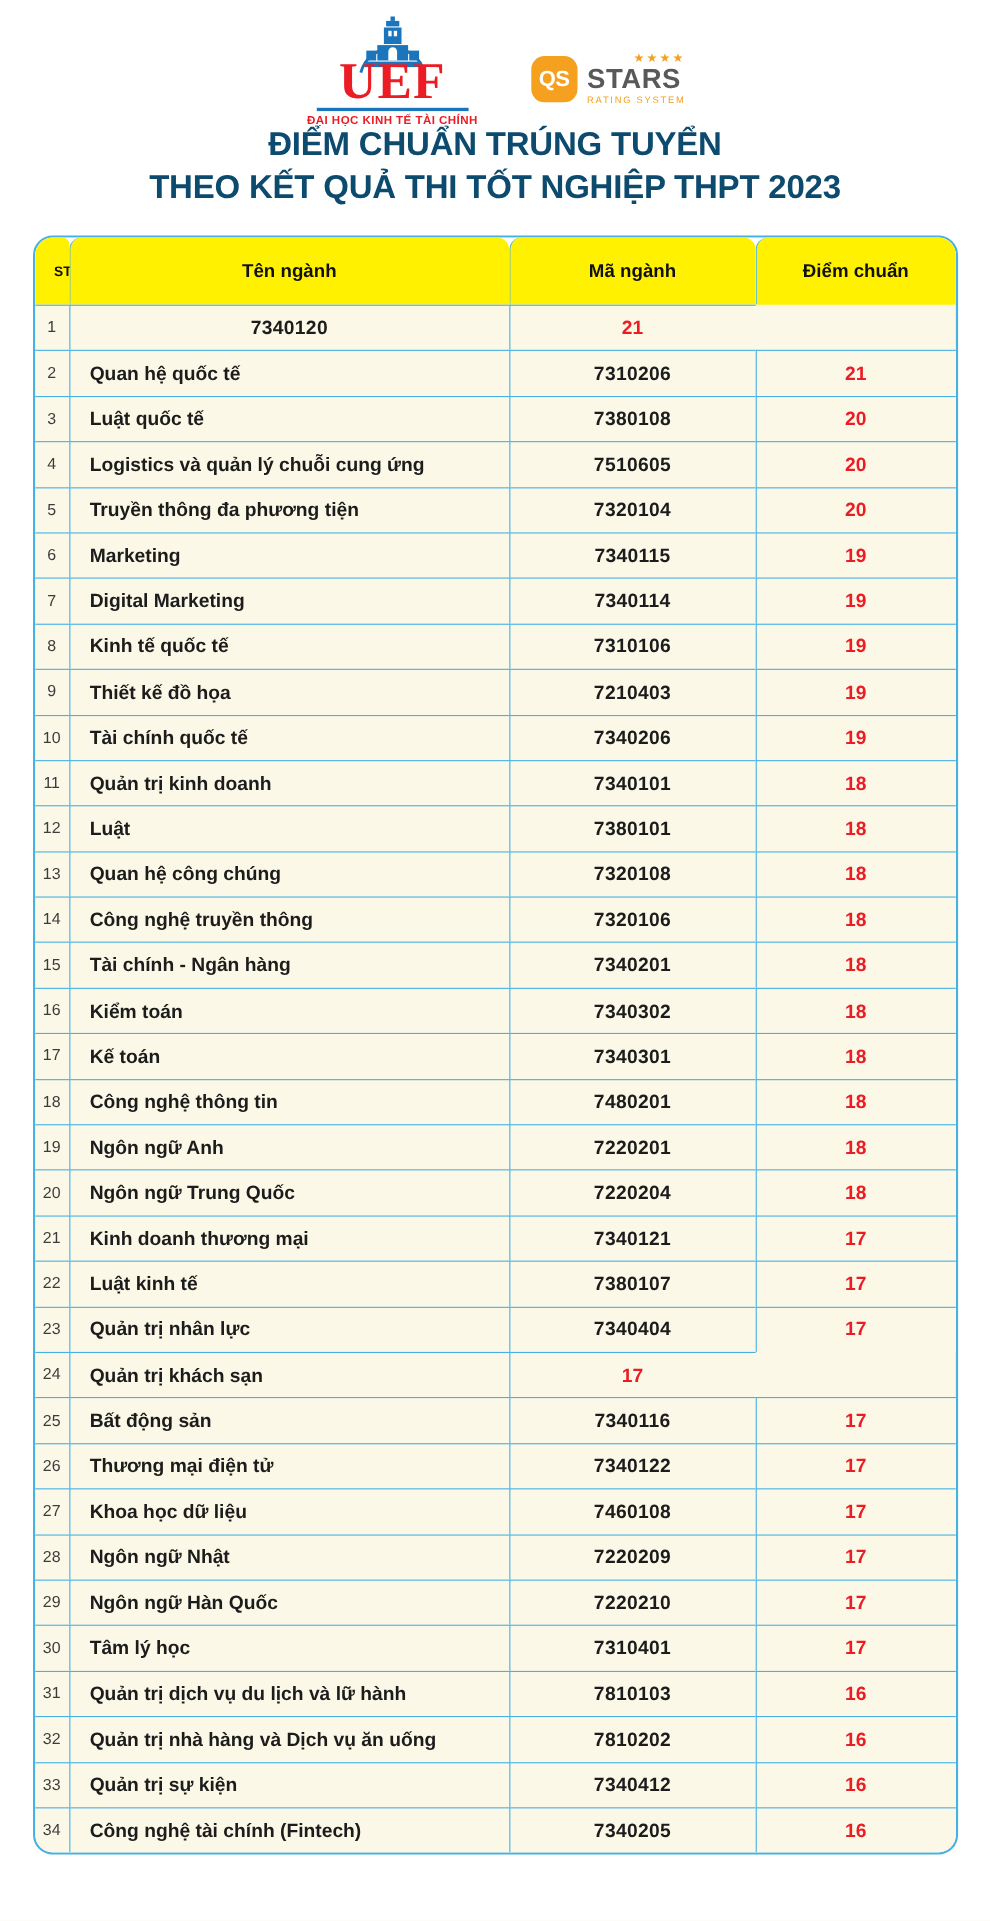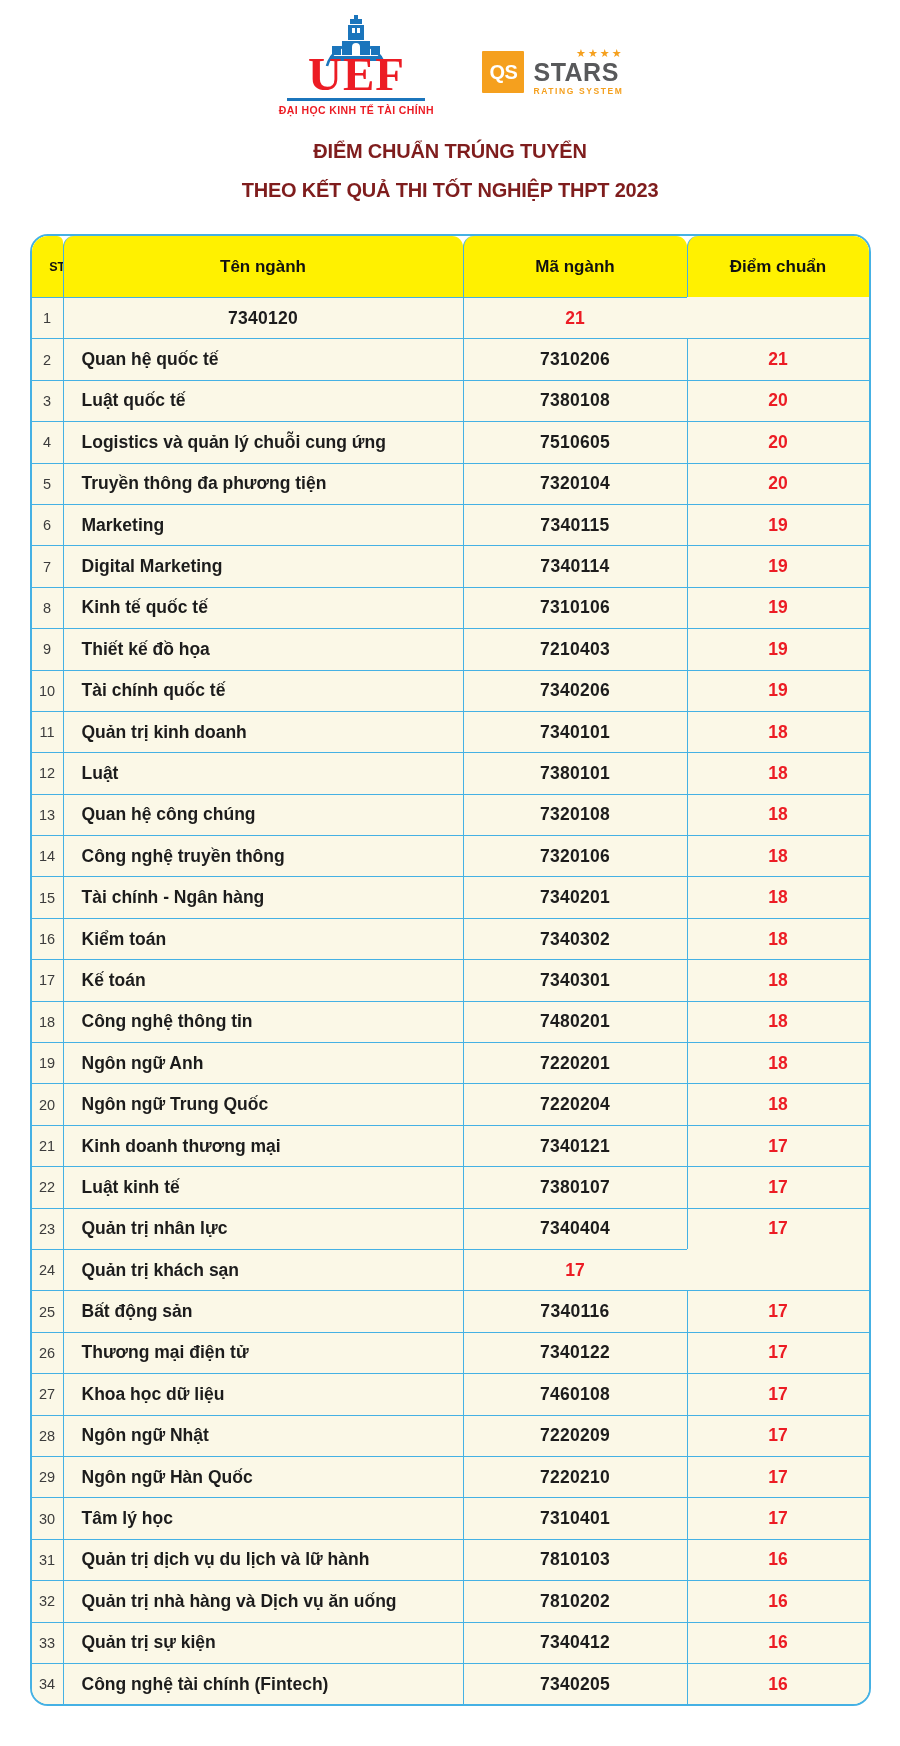--- a/index.html
+++ b/index.html
@@ -20,32 +20,32 @@
   .header{display:flex;justify-content:center;align-items:center;gap:46px;padding-top:16px;height:112px;}
   .uef-logo{display:flex;flex-direction:column;align-items:center;width:160px;}
   .uef-acronym{
     font-family:"Liberation Serif", serif;font-weight:700;color:var(--red);
     font-size:47px;line-height:0.88;letter-spacing:1px;margin-top:-14px;
   }
   .uef-line{width:138px;height:3px;background:var(--blue);margin:3px 0 3px 0;}
   .uef-caption{color:var(--red);font-weight:700;font-size:10.5px;letter-spacing:.4px;white-space:nowrap;}
   .qs-logo{display:flex;align-items:center;gap:9px;margin-top:16px;}
   .qs-badge{
-    width:42px;height:42px;background:var(--orange);border-radius:1px;
+    width:42px;height:42px;background:var(--orange);border-radius:12px;
     display:flex;align-items:center;justify-content:center;
     color:#ffffff;font-weight:700;font-size:20px;letter-spacing:-.5px;
   }
   .qs-right{display:flex;flex-direction:column;align-items:flex-start;line-height:1;}
   .qs-stars{color:var(--orange);font-size:11px;letter-spacing:2px;align-self:flex-end;margin-bottom:1px;}
   .qs-name{color:#58595b;font-weight:700;font-size:25px;letter-spacing:.5px;}
-  .qs-sub{color:var(--orange);font-weight:700;font-size:8.5px;letter-spacing:1.6px;margin-top:2px;}
+  .qs-sub{color:var(--orange);font-weight:400;font-size:8.5px;letter-spacing:1.6px;margin-top:2px;}
   
   .title{
-    text-align:center;color:#7f1d1d;font-weight:700;
-    font-size:20px;line-height:39px;letter-spacing:-.2px;margin-top:20px;
+    text-align:center;color:#0c4a6e;font-weight:700;
+    font-size:30px;line-height:39px;letter-spacing:-.2px;margin-top:0;
   }
   
   .table-wrap{
     width:841px;margin:24px auto 0 auto;
     border:2.5px solid var(--cyan);border-radius:18px;overflow:hidden;
     background:var(--cream);
   }
   .thead{display:grid;grid-template-columns:31px 400px 224px 1fr;height:61px;background:#ffffff;}
   .thead .cell{
     background:var(--yellow);border-radius:11px 11px 0 0;

